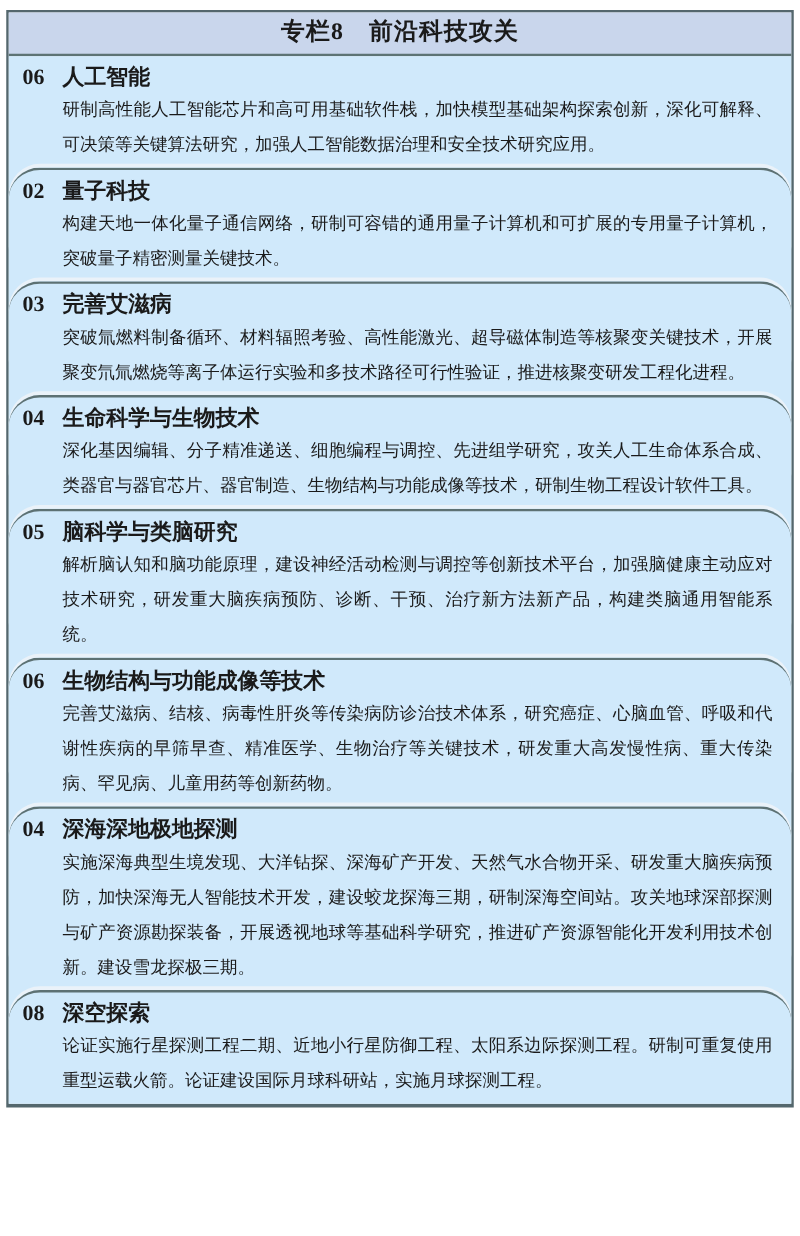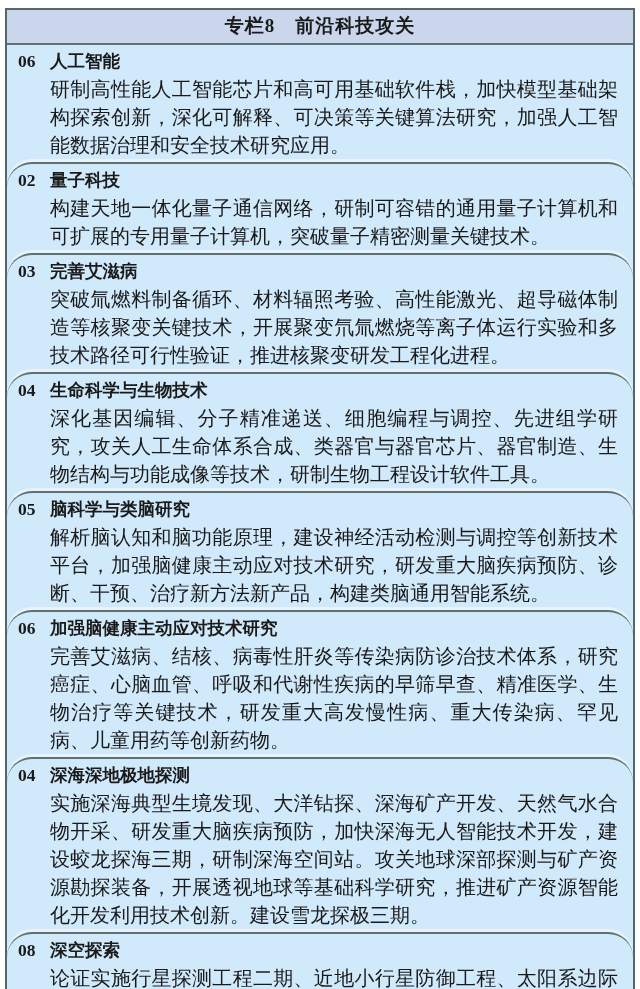--- a/index.html
+++ b/index.html
@@ -46,21 +46,21 @@
     width: 32px;
     flex: 0 0 32px;
     font-weight: 600;
     font-variant-numeric: lining-nums;
   }
   .sec-title {
     flex: 1;
   }
   .sec-desc {
     margin: 0 0 0 32px;
-    font-size: 20px;
+    font-size: 14px;
     line-height: 28px;
     text-align: justify;
     text-justify: inter-ideograph;
   }
 </style>
 </head>
 <body>
 
 <div class="panel">
   <div class="panel-header">专栏8　前沿科技攻关</div>
@@ -102,21 +102,21 @@
       <div class="sec-head">
         <span class="sec-num">05</span>
         <span class="sec-title">脑科学与类脑研究</span>
       </div>
       <p class="sec-desc">解析脑认知和脑功能原理，建设神经活动检测与调控等创新技术平台，加强脑健康主动应对技术研究，研发重大脑疾病预防、诊断、干预、治疗新方法新产品，构建类脑通用智能系统。</p>
     </div>
 
     <div class="section">
       <div class="sec-head">
         <span class="sec-num">06</span>
-        <span class="sec-title">加强脑健康主动应对技术研究</span>
+        <span class="sec-title">生物结构与功能成像等技术</span>
       </div>
       <p class="sec-desc">完善艾滋病、结核、病毒性肝炎等传染病防诊治技术体系，研究癌症、心脑血管、呼吸和代谢性疾病的早筛早查、精准医学、生物治疗等关键技术，研发重大高发慢性病、重大传染病、罕见病、儿童用药等创新药物。</p>
     </div>
 
     <div class="section">
       <div class="sec-head">
         <span class="sec-num">04</span>
         <span class="sec-title">深海深地极地探测</span>
       </div>
       <p class="sec-desc">实施深海典型生境发现、大洋钻探、深海矿产开发、天然气水合物开采、研发重大脑疾病预防，加快深海无人智能技术开发，建设蛟龙探海三期，研制深海空间站。攻关地球深部探测与矿产资源勘探装备，开展透视地球等基础科学研究，推进矿产资源智能化开发利用技术创新。建设雪龙探极三期。</p>

